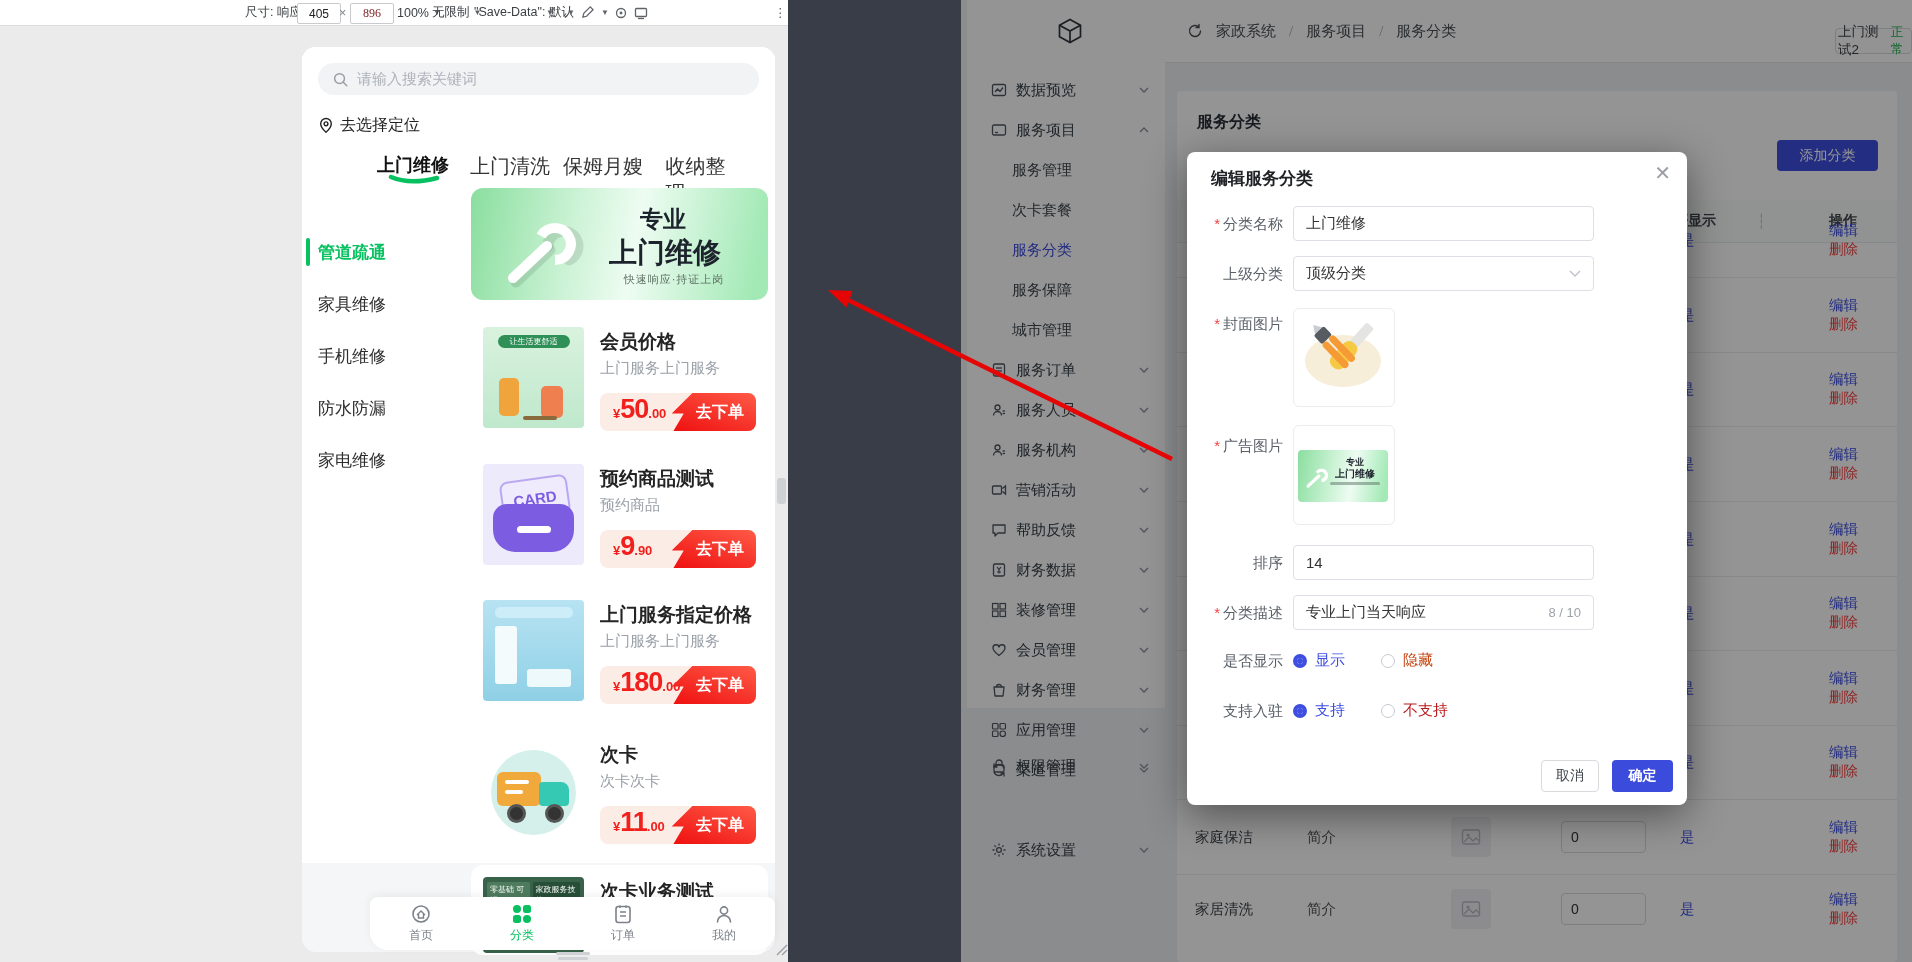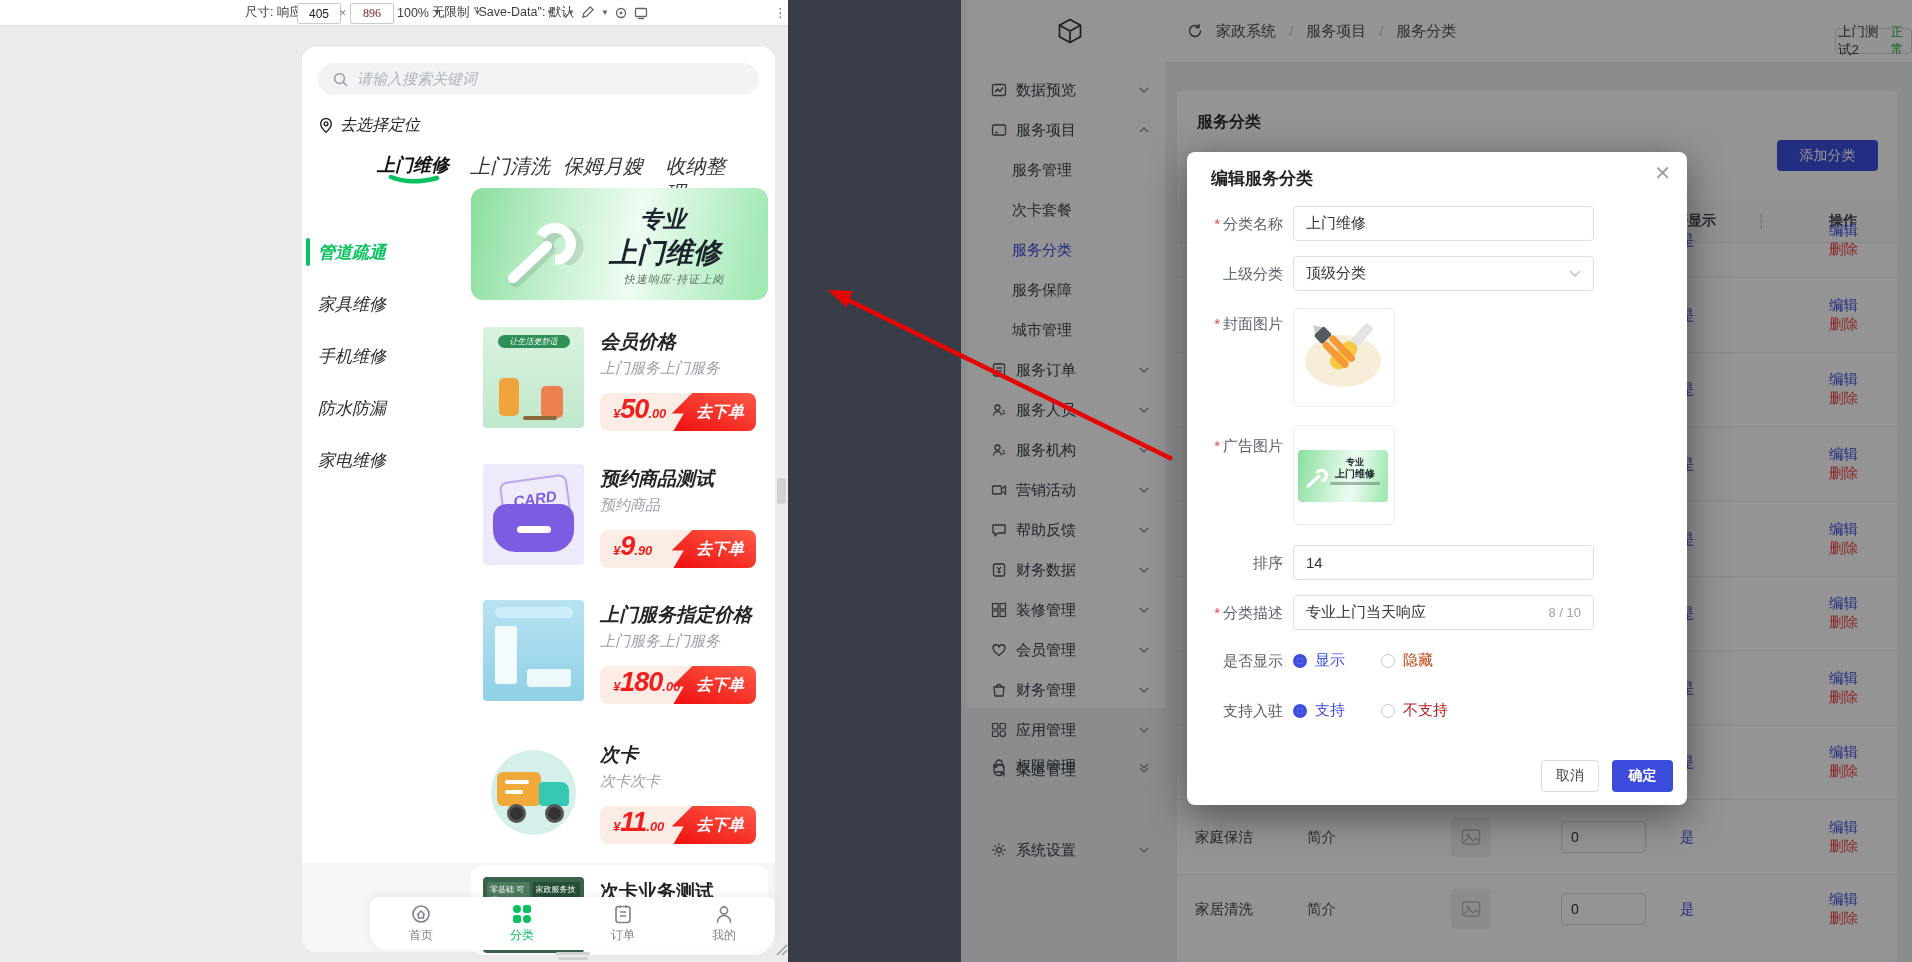--- a/index.html
+++ b/index.html
@@ -12,21 +12,21 @@
   .dt-toolbar{left:0;top:0;width:788px;height:25px;background:#fff;border-bottom:1px solid #dcdde0;
               font-size:12.5px;color:#3c4043;}
   .dt-item{position:absolute;top:0;height:25px;display:flex;align-items:center;gap:4px;white-space:nowrap;}
   .dt-num{position:absolute;top:3px;height:17px;width:38px;border:1px solid #c8cacd;border-radius:2px;
           background:#fff;font-size:12px;text-align:center;color:#202124;font-family:"Liberation Sans",sans-serif;}
   .dt-num.dim{color:#7f1d1d;font-family:Liberation Serif, serif;}
   .chev-s{font-size:8px;color:#5f6368;}
 
   
   .viewport{left:302px;top:47px;width:473px;height:905px;background:#f5f6f8;border-radius:14px;}
-  .sheet{left:0;top:0;width:473px;height:816px;background:#fff;border-radius:14px 14px 0 0;overflow:hidden;font-style:italic;}
+  .sheet{left:0;top:0;width:473px;height:816px;background:#fff;border-radius:14px 14px 0 0;overflow:hidden;}
   .app-top{position:absolute;left:0;top:0;width:473px;height:138px;background:#fff;}
   .search-pill{position:absolute;left:16px;top:16px;width:441px;height:32px;background:#f2f3f5;border-radius:16px;
                display:flex;align-items:center;gap:8px;padding-left:14px;box-sizing:border-box;}
   .search-ph{color:#aeb3bb;font-size:15px;}
   .loc-row{position:absolute;left:16px;top:68px;display:flex;align-items:center;gap:6px;font-size:16px;color:#1f1f1f;font-weight:500;}
   .tab{position:absolute;top:106px;transform:translateX(-50%);font-size:20px;color:#353535;}
   .tab.on{font-weight:bold;color:#111;font-size:18px;}
   .swoosh{position:absolute;left:86px;top:127px;}
   .catcol{position:absolute;left:0;top:138px;width:160px;height:678px;background:#fff;}
   .cat{position:absolute;left:16px;transform:translateY(-50%);font-size:17px;color:#2e2e2e;}

